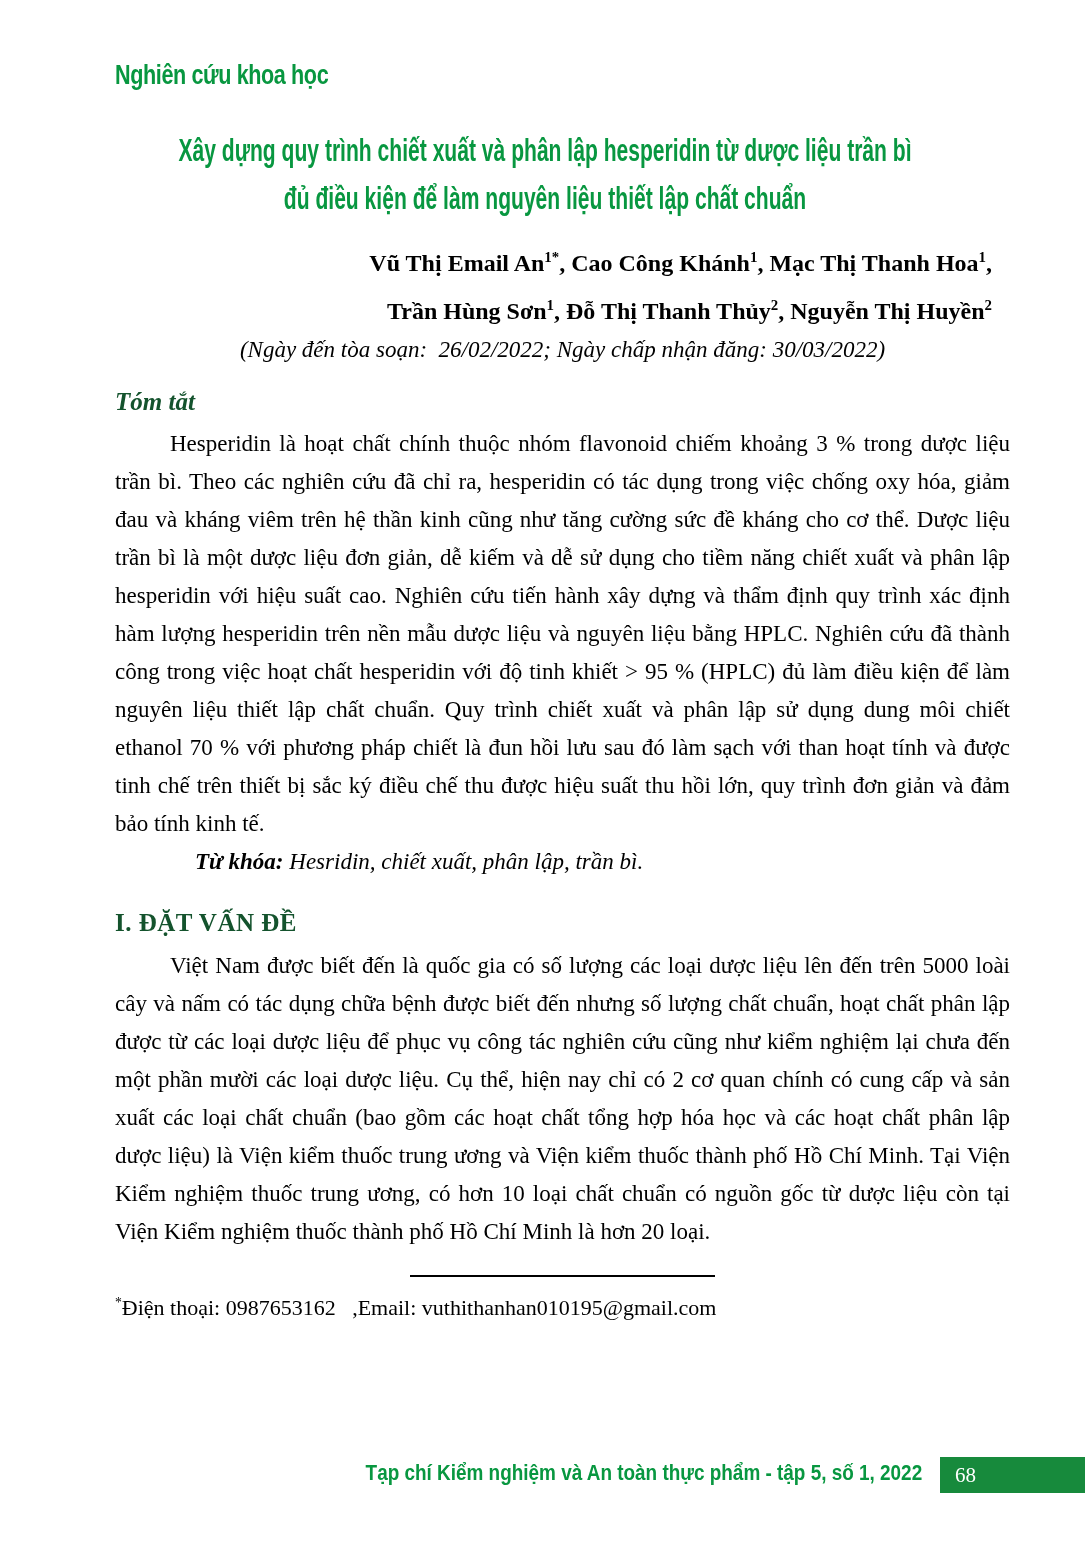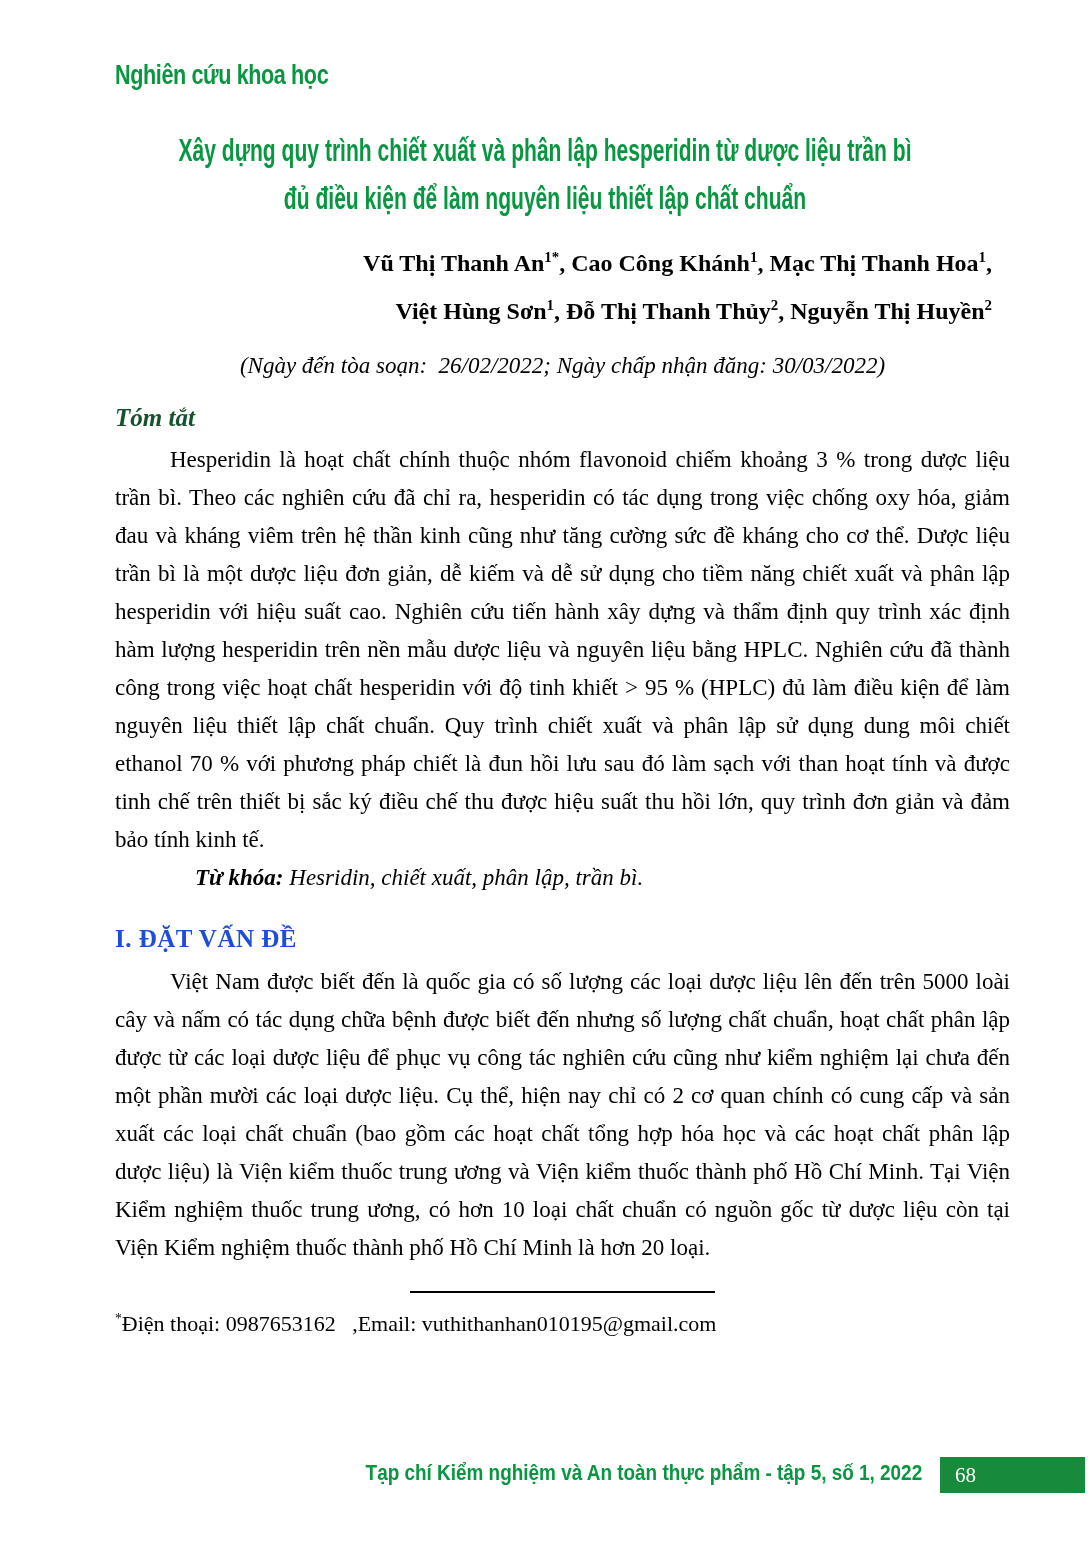--- a/index.html
+++ b/index.html
@@ -49,21 +49,20 @@
   .affils {
     text-align: right;
     padding-right: 4px;
     font-style: italic;
     font-size: 23px;
     line-height: 48px;
   }
   sup { font-size: 0.62em; line-height: 0; }
 
   .dateline {
-    margin-top: 16px;
     text-align: center;
     font-style: italic;
     font-size: 23px;
     line-height: 30px;
   }
 
   .abstract-heading {
     margin-top: 22px;
     color: #14532d;
     font-weight: bold;
@@ -84,21 +83,21 @@
     margin: 0;
     font-size: 23px;
     line-height: 38px;
     text-indent: 80px;
   }
   .keywords .kw-label { font-weight: bold; font-style: italic; text-align: center; }
   .keywords .kw-body { font-style: italic; }
 
   .section-heading {
     margin-top: 26px;
-    color: #1d4ed8;
+    color: #14532d;
     font-weight: bold;
     font-size: 25px;
     line-height: 32px;
     letter-spacing: 0.5px;
   }
 
   .footnote-rule {
     margin-top: 24px;
     width: 305px;
     border: 0;
@@ -147,22 +146,22 @@
   <div class="kicker">Nghiên cứu khoa học</div>
 
   <div class="title">
     <div class="tline">Xây dựng quy trình chiết xuất và phân lập hesperidin từ dược liệu trần bì</div>
     <div class="tline">đủ điều kiện để làm nguyên liệu thiết lập chất chuẩn</div>
   </div>
 
   <div class="content">
 
     <div class="authors">
-      <div><span>Vũ Thị Thanh An</span><sup>1*</sup><span class="pre">, </span><span>Cao Công Khánh</span><sup>1</sup><span class="pre">, </span><span>Mạc Thị Thanh Hoa</span><sup>1</sup><span class="pre">,</span></div>
-      <div><span>Việt Hùng Sơn</span><sup>1</sup><span class="pre">, </span><span>Đỗ Thị Thanh Thủy</span><sup>2</sup><span class="pre">, </span><span>Nguyễn Thị Huyền</span><sup>2</sup></div>
+      <div><span>Vũ Thị Email An</span><sup>1*</sup><span class="pre">, </span><span>Cao Công Khánh</span><sup>1</sup><span class="pre">, </span><span>Mạc Thị Thanh Hoa</span><sup>1</sup><span class="pre">,</span></div>
+      <div><span>Trần Hùng Sơn</span><sup>1</sup><span class="pre">, </span><span>Đỗ Thị Thanh Thủy</span><sup>2</sup><span class="pre">, </span><span>Nguyễn Thị Huyền</span><sup>2</sup></div>
     </div>
 
 
     <div class="dateline pre">(Ngày đến tòa soạn:  26/02/2022; Ngày chấp nhận đăng: 30/03/2022)</div>
 
     <div class="abstract-heading">Tóm tắt</div>
 
     <p class="body-par">Hesperidin là hoạt chất chính thuộc nhóm flavonoid chiếm khoảng 3 % trong dược liệu trần bì. Theo các nghiên cứu đã chỉ ra, hesperidin có tác dụng trong việc chống oxy hóa, giảm đau và kháng viêm trên hệ thần kinh cũng như tăng cường sức đề kháng cho cơ thể. Dược liệu trần bì là một dược liệu đơn giản, dễ kiếm và dễ sử dụng cho tiềm năng chiết xuất và phân lập hesperidin với hiệu suất cao. Nghiên cứu tiến hành xây dựng và thẩm định quy trình xác định hàm lượng hesperidin trên nền mẫu dược liệu và nguyên liệu bằng HPLC. Nghiên cứu đã thành công trong việc hoạt chất hesperidin với độ tinh khiết &gt; 95 % (HPLC) đủ làm điều kiện để làm nguyên liệu thiết lập chất chuẩn. Quy trình chiết xuất và phân lập sử dụng dung môi chiết ethanol 70 % với phương pháp chiết là đun hồi lưu sau đó làm sạch với than hoạt tính và được tinh chế trên thiết bị sắc ký điều chế thu được hiệu suất thu hồi lớn, quy trình đơn giản và đảm bảo tính kinh tế.</p>
 
     <p class="keywords"><span class="kw-label">Từ khóa:</span><span class="kw-body pre"> Hesridin, chiết xuất, phân lập, trần bì.</span></p>

